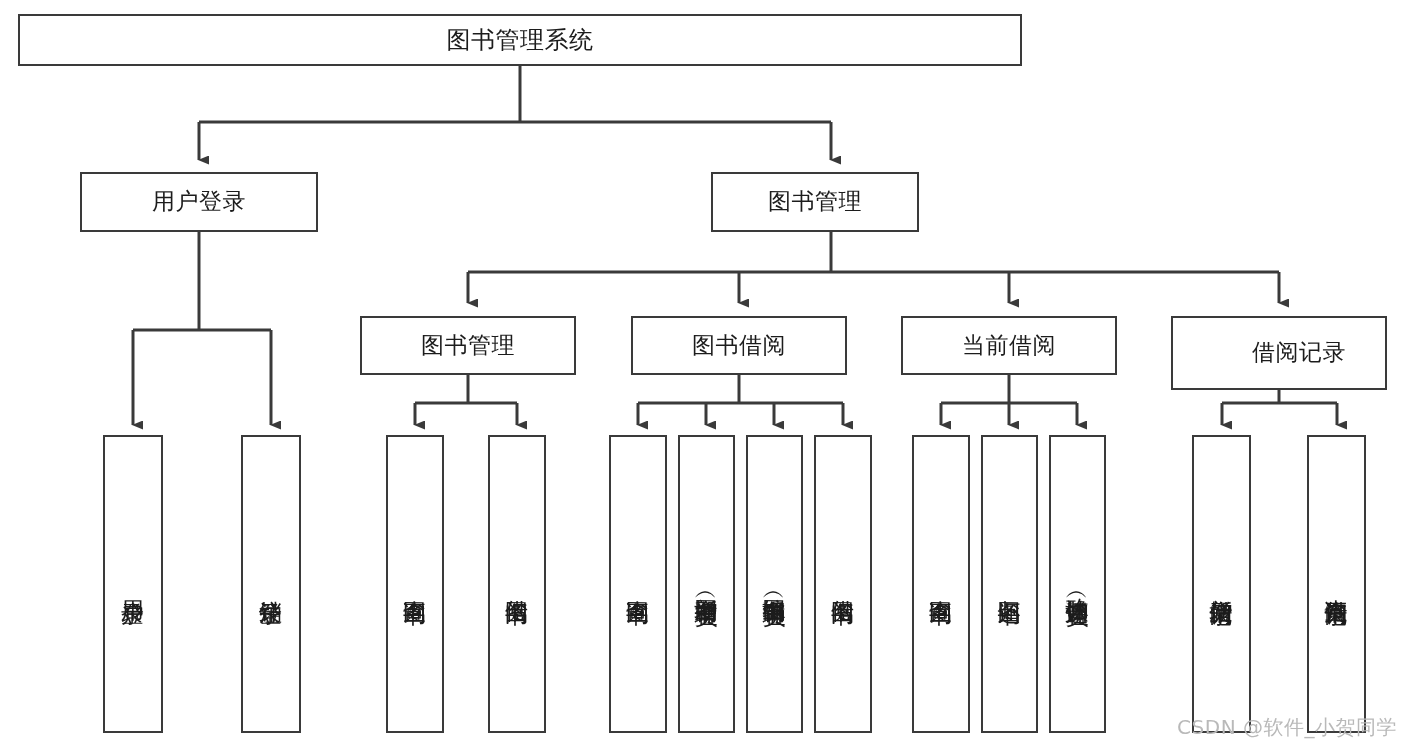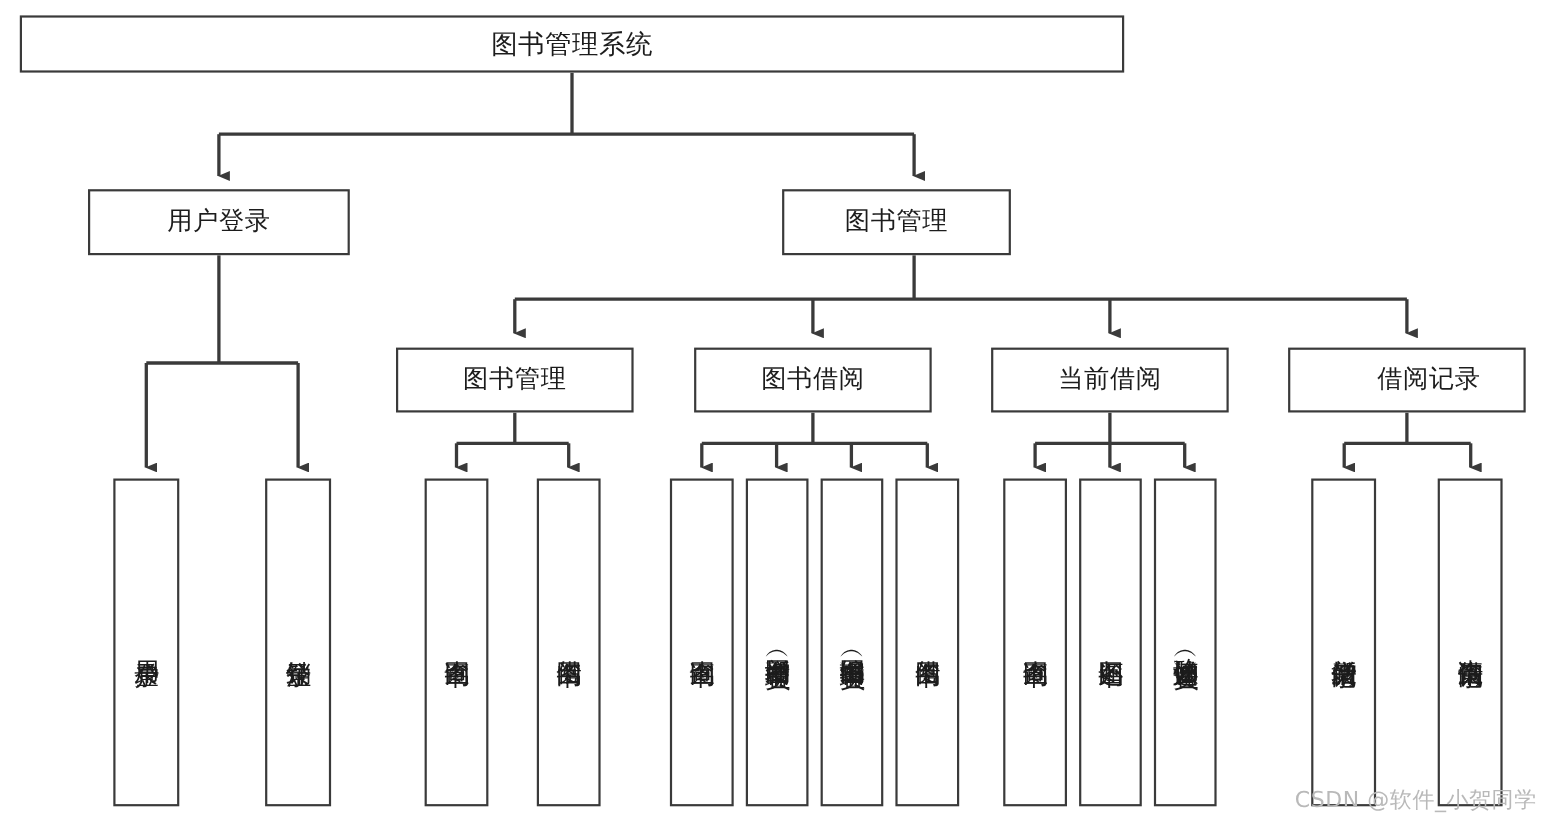--- a/index.html
+++ b/index.html
@@ -144,21 +144,21 @@
   </div>
 
   <div class="node-box" style="left:631px; top:316px; width:216px; height:59px;">
     <span class="node-label-h">图书借阅</span>
   </div>
 
   <div class="node-box" style="left:901px; top:316px; width:216px; height:59px;">
     <span class="node-label-h">当前借阅</span>
   </div>
 
-  <div class="node-box" style="left:1171px; top:316px; width:216px; height:59px;padding-left:40px;">
+  <div class="node-box" style="left:1171px; top:316px; width:216px; height:74px;padding-left:40px;">
     <span class="node-label-h">借阅记录</span>
   </div>
 
   <div class="node-box vertical" style="left:103px; top:435px; width:60px; height:298px;">
     <span class="node-label-v">用户登录</span>
   </div>
 
   <div class="node-box vertical" style="left:241px; top:435px; width:60px; height:298px;">
     <span class="node-label-v">注销登录</span>
   </div>

